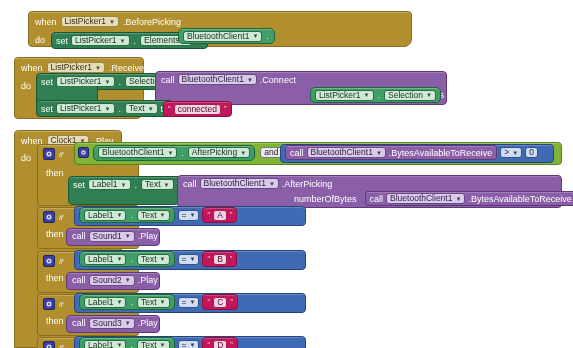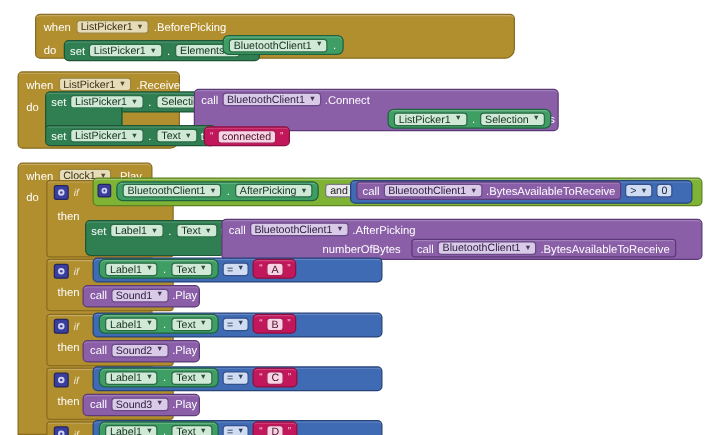--- a/index.html
+++ b/index.html
@@ -273,21 +273,21 @@
 
   <div class="callblk" style="position:absolute;left:177px;top:175px;width:383px;height:31px;">
     <div class="callrow">
       <span class="lbl">call</span>
       <span class="fld fld-purple">
         <span>BluetoothClient1</span>
         <span class="car">▼</span>
       </span>
       <span class="lbl">.AfterPicking</span>
     </div>
-    <div class="callrow2" style="justify-content:flex-start;padding-left:80px;">
+    <div class="callrow2" style="justify-content:flex-start;padding-left:80px;margin-left:36px;">
       <span class="lbl">numberOfBytes</span>
       <span class="callblk" style="display:inline-flex;align-items:center;gap:3px;padding:0 4px;height:13px;border-radius:3px;margin-left:4px;">
         <span class="lbl">call</span>
         <span class="fld fld-purple">
           <span>BluetoothClient1</span>
           <span class="car">▼</span>
         </span>
         <span class="lbl">.BytesAvailableToReceive</span>
       </span>
     </div>

